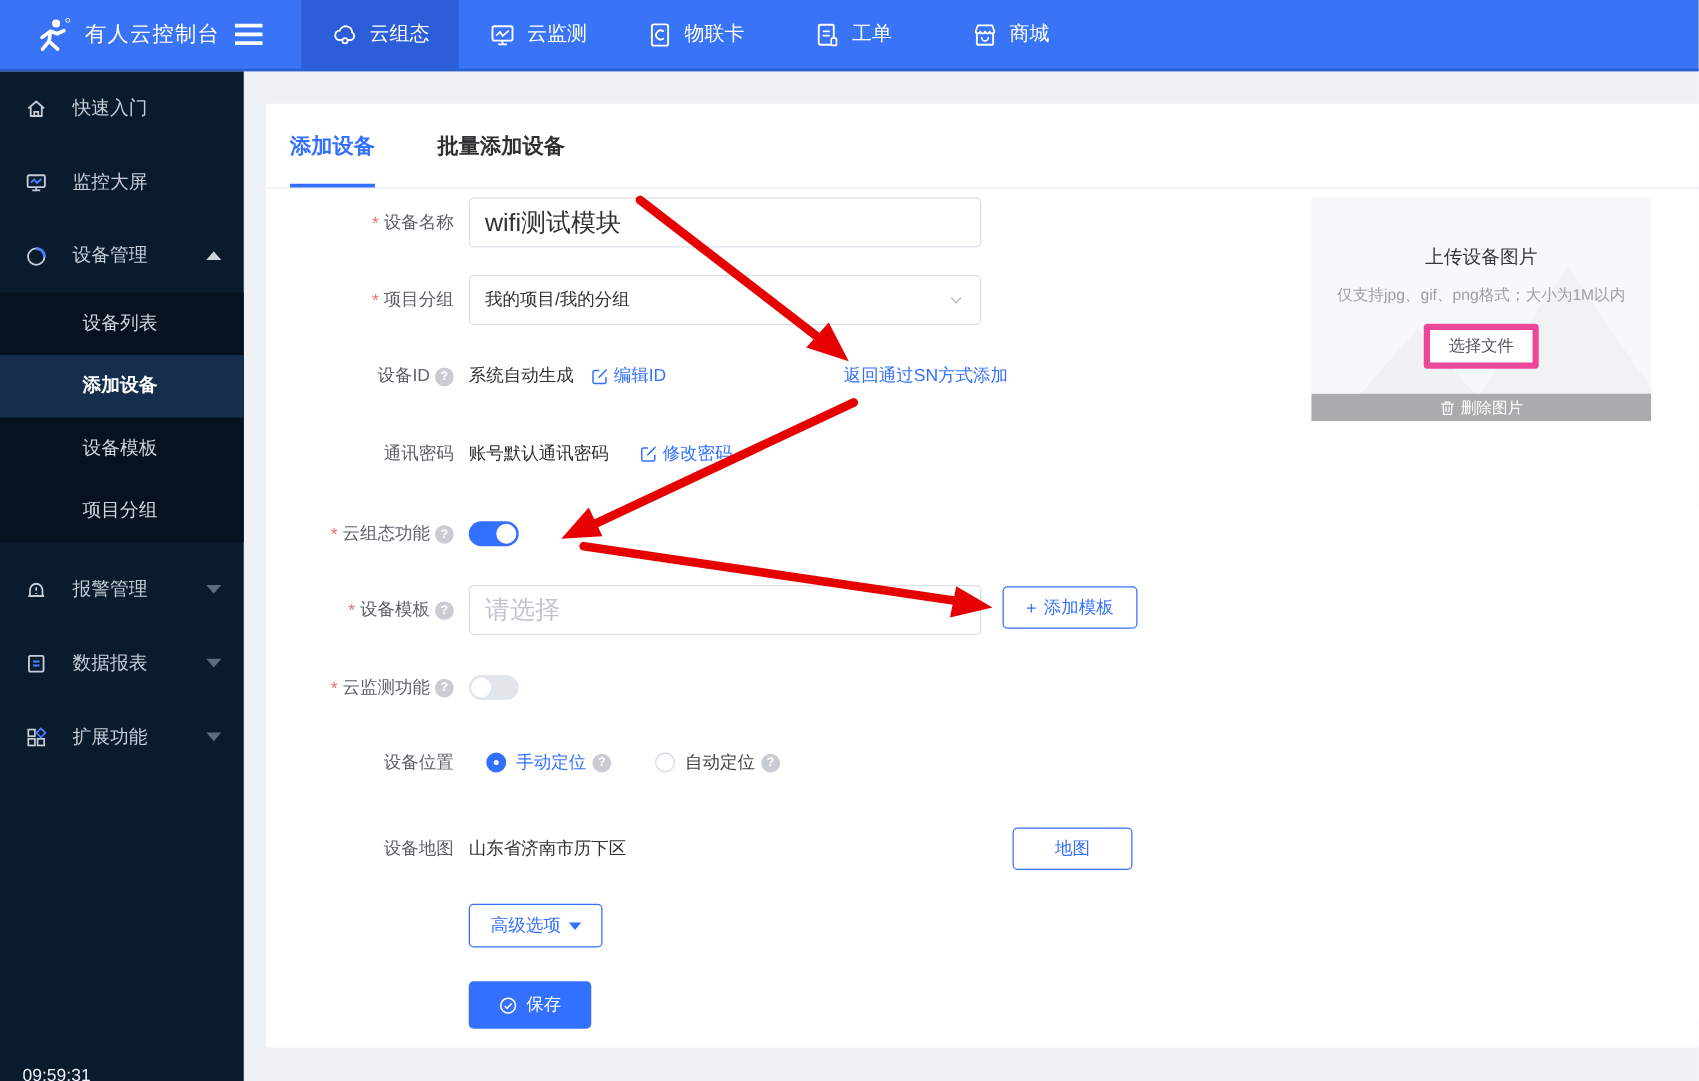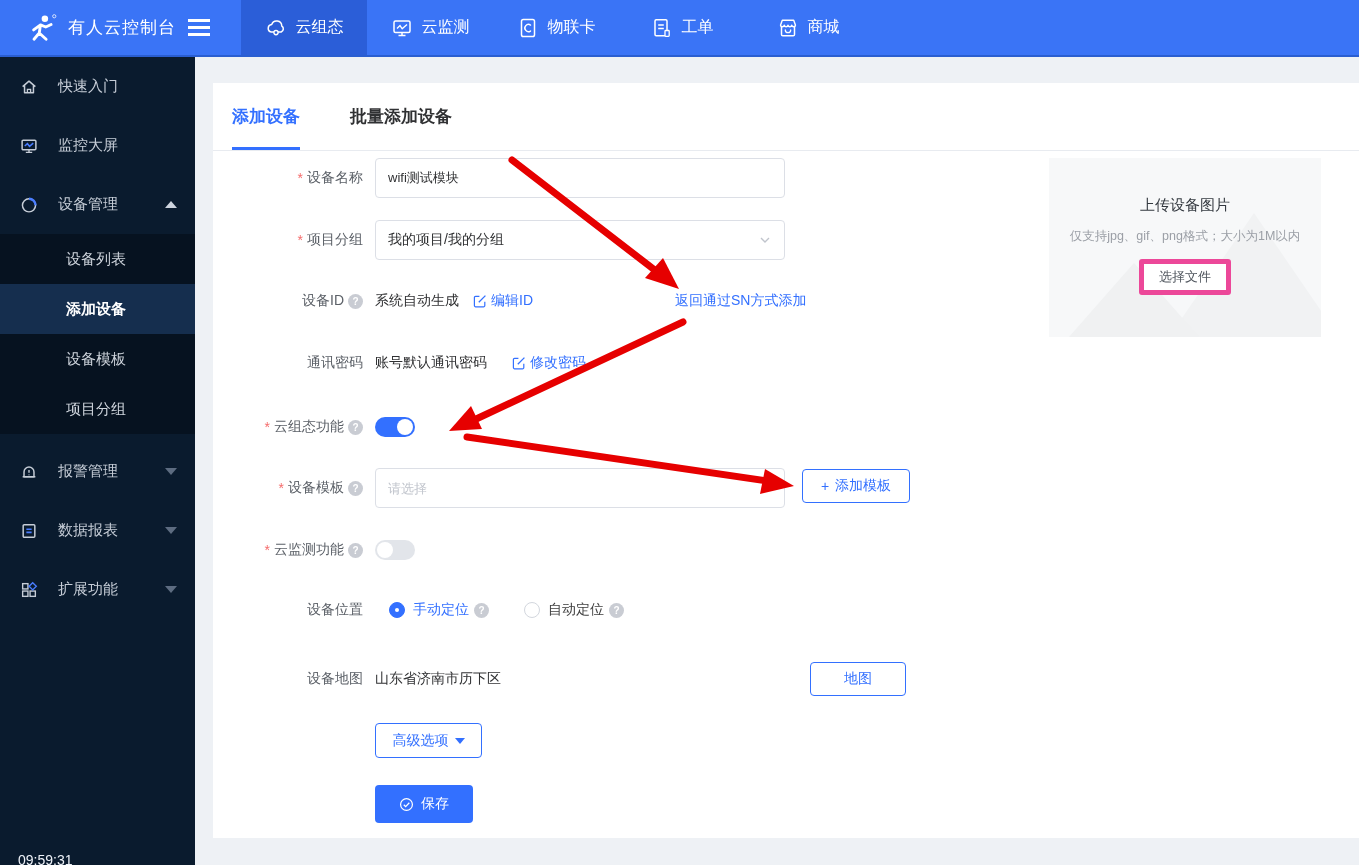--- a/index.html
+++ b/index.html
@@ -44,21 +44,21 @@
 
   
   .frow { position:absolute; left:0; display:flex; align-items:center; }
   .flabel { width:150px; display:flex; justify-content:flex-end; align-items:center; gap:4px;
             font-size:14px; color:#5c6168; flex:0 0 auto; }
   .fctrl { margin-left:12px; display:flex; align-items:center; }
   .req { color:#f56c6c; font-size:14px; }
   .help { width:15px; height:15px; border-radius:50%; background:#c9ccd3; color:#fff; font-size:10px;
           line-height:15px; text-align:center; flex:0 0 auto; font-weight:bold; }
   .tinput { width:410px; height:40px; border:1px solid #dcdfe6; border-radius:4px; padding:0 12px;
-            font-size:13px; color:#303133; outline:none; font-family:inherit; }
+            font-size:20px; color:#303133; outline:none; font-family:inherit; }
   .tinput::placeholder { color:#c0c4cc; }
   .selectbox { width:410px; height:40px; border:1px solid #dcdfe6; border-radius:4px; padding:0 12px;
                font-size:14px; color:#303133; display:flex; align-items:center; cursor:pointer; }
   .selectbox .chev { margin-left:auto; }
   .val { font-size:14px; color:#303133; }
   .blink { color:#3370ff; font-size:14px; display:inline-flex; align-items:center; gap:4px;
            text-decoration:none; cursor:pointer; }
   .switch { width:40px; height:20px; border-radius:10px; position:relative; cursor:pointer; }
   .switch.on { background:#3370ff; }
   .switch.off { background:#e2e5ea; }
@@ -363,20 +363,26 @@
   </button>
 
   <div class="upload">
     <svg class="mountains" width="272" height="179" viewBox="0 0 272 179">
       <polygon points="120,179 205,55 290,179" fill="#f1f2f3"></polygon>
       <polygon points="20,179 85,105 150,179" fill="#f0f1f2"></polygon>
     </svg>
     <div class="up-title">上传设备图片</div>
     <div class="up-hint">仅支持jpg、gif、png格式；大小为1M以内</div>
     <div class="up-choose">选择文件</div>
+    <div class="up-del">
+      <svg width="12" height="13" viewBox="0 0 12 13">
+        <path d="M1 3.2 h10 M4.2 3.2 V1.6 h3.6 V3.2 M2.4 3.2 l.5 8.3 h6.2 l.5-8.3 M4.8 5.2 v4.4 M7.2 5.2 v4.4" fill="none" stroke="#fff" stroke-width="1"></path>
+      </svg>
+      <span>删除图片</span>
+    </div>
   </div>
 </main>
 
 <svg class="arrows" width="1359" height="865" viewBox="0 0 1359 865">
   <g>
     <line x1="512" y1="160" x2="656" y2="271" stroke-width="7" stroke-linecap="round" stroke="#e60000"></line>
     <polygon points="679,289 645,278 663,258" fill="#e60000"></polygon>
   </g>
   <g>
     <line x1="683" y1="322" x2="474" y2="420" stroke-width="7" stroke-linecap="round" stroke="#e60000"></line>

